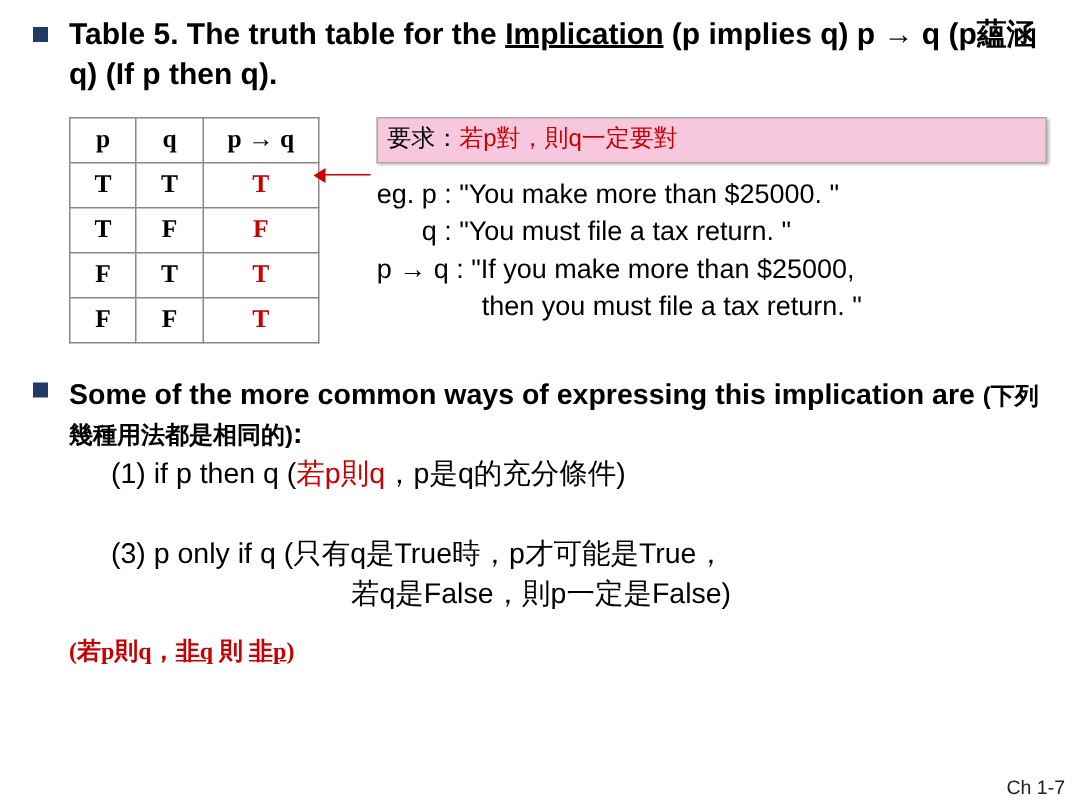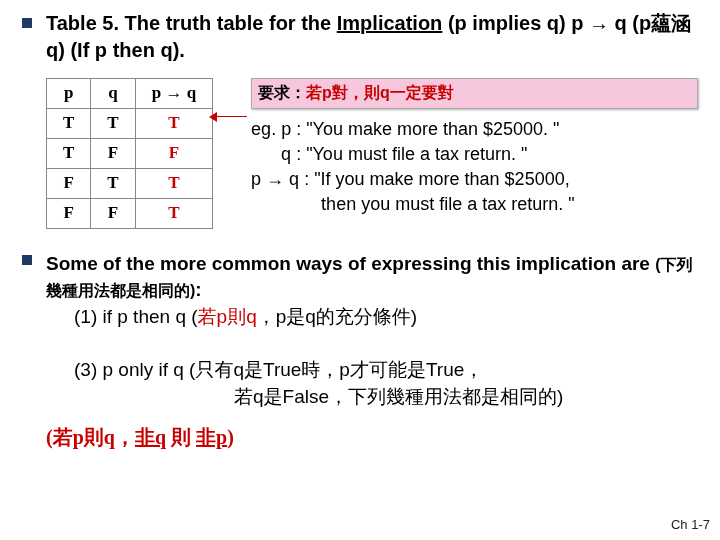--- a/index.html
+++ b/index.html
@@ -85,21 +85,21 @@
 
   .side {
     flex: 1;
     padding-left: 2px;
   }
   .highlight {
     background: #f7c7dd;
     border: 1px solid #aaa;
     box-shadow: 1px 1px 2px rgba(0,0,0,.3);
     padding: 3px 6px 4px 6px;
-    font-weight: bold;
+    font-weight: normal;
     font-size: 16px;
     margin-bottom: 8px;
   }
   .highlight .red { color:#c80000; }
 
   .eg {
     font-size: 18px;
     font-family: Arial, sans-serif;
     line-height: 1.4;
   }
@@ -111,21 +111,21 @@
     line-height: 1.4;
   }
   .body2 .red { color:#c80000; }
   .indent { margin-left: 28px; }
   .indent2 { margin-left: 160px; }
 
   .contra {
     color:#c80000;
     font-weight:bold;
     font-family: "Times New Roman", serif;
-    font-size: 20px;
+    font-size: 16px;
     margin-left: 24px;
     margin-top: 10px;
   }
   .contra .u { text-decoration: underline; }
 
   .footer {
     position: absolute;
     right: 10px;
     bottom: 6px;
     font-size: 13px;
@@ -195,21 +195,21 @@
   </div>
 
   <div class="bullet-row">
     <div class="bullet"></div>
     <div class="body2">
       <b><span>Some of the more common ways of expressing this implication are </span></b><span style="font-size:16px;font-weight:bold">(下列幾種用法都是相同的)</span><b><span>:</span></b>
       <div class="indent">
         <span>(1) if p then q (</span><span class="red">若p則q</span><span>，p是q的充分條件)</span><br>
         <br>
         <span>(3) p only if q (只有q是True時，p才可能是True，</span><br>
-        <span class="indent2" style="display:inline-block">若q是False，下列幾種用法都是相同的)</span>
+        <span class="indent2" style="display:inline-block">若q是False，則p一定是False)</span>
       </div>
     </div>
   </div>
 
   <div class="contra">
     <span>(</span><span>若p則q，</span><span class="u">非q</span><span> 則 </span><span class="u">非p</span><span>)</span>
   </div>
 
 </div>
 

